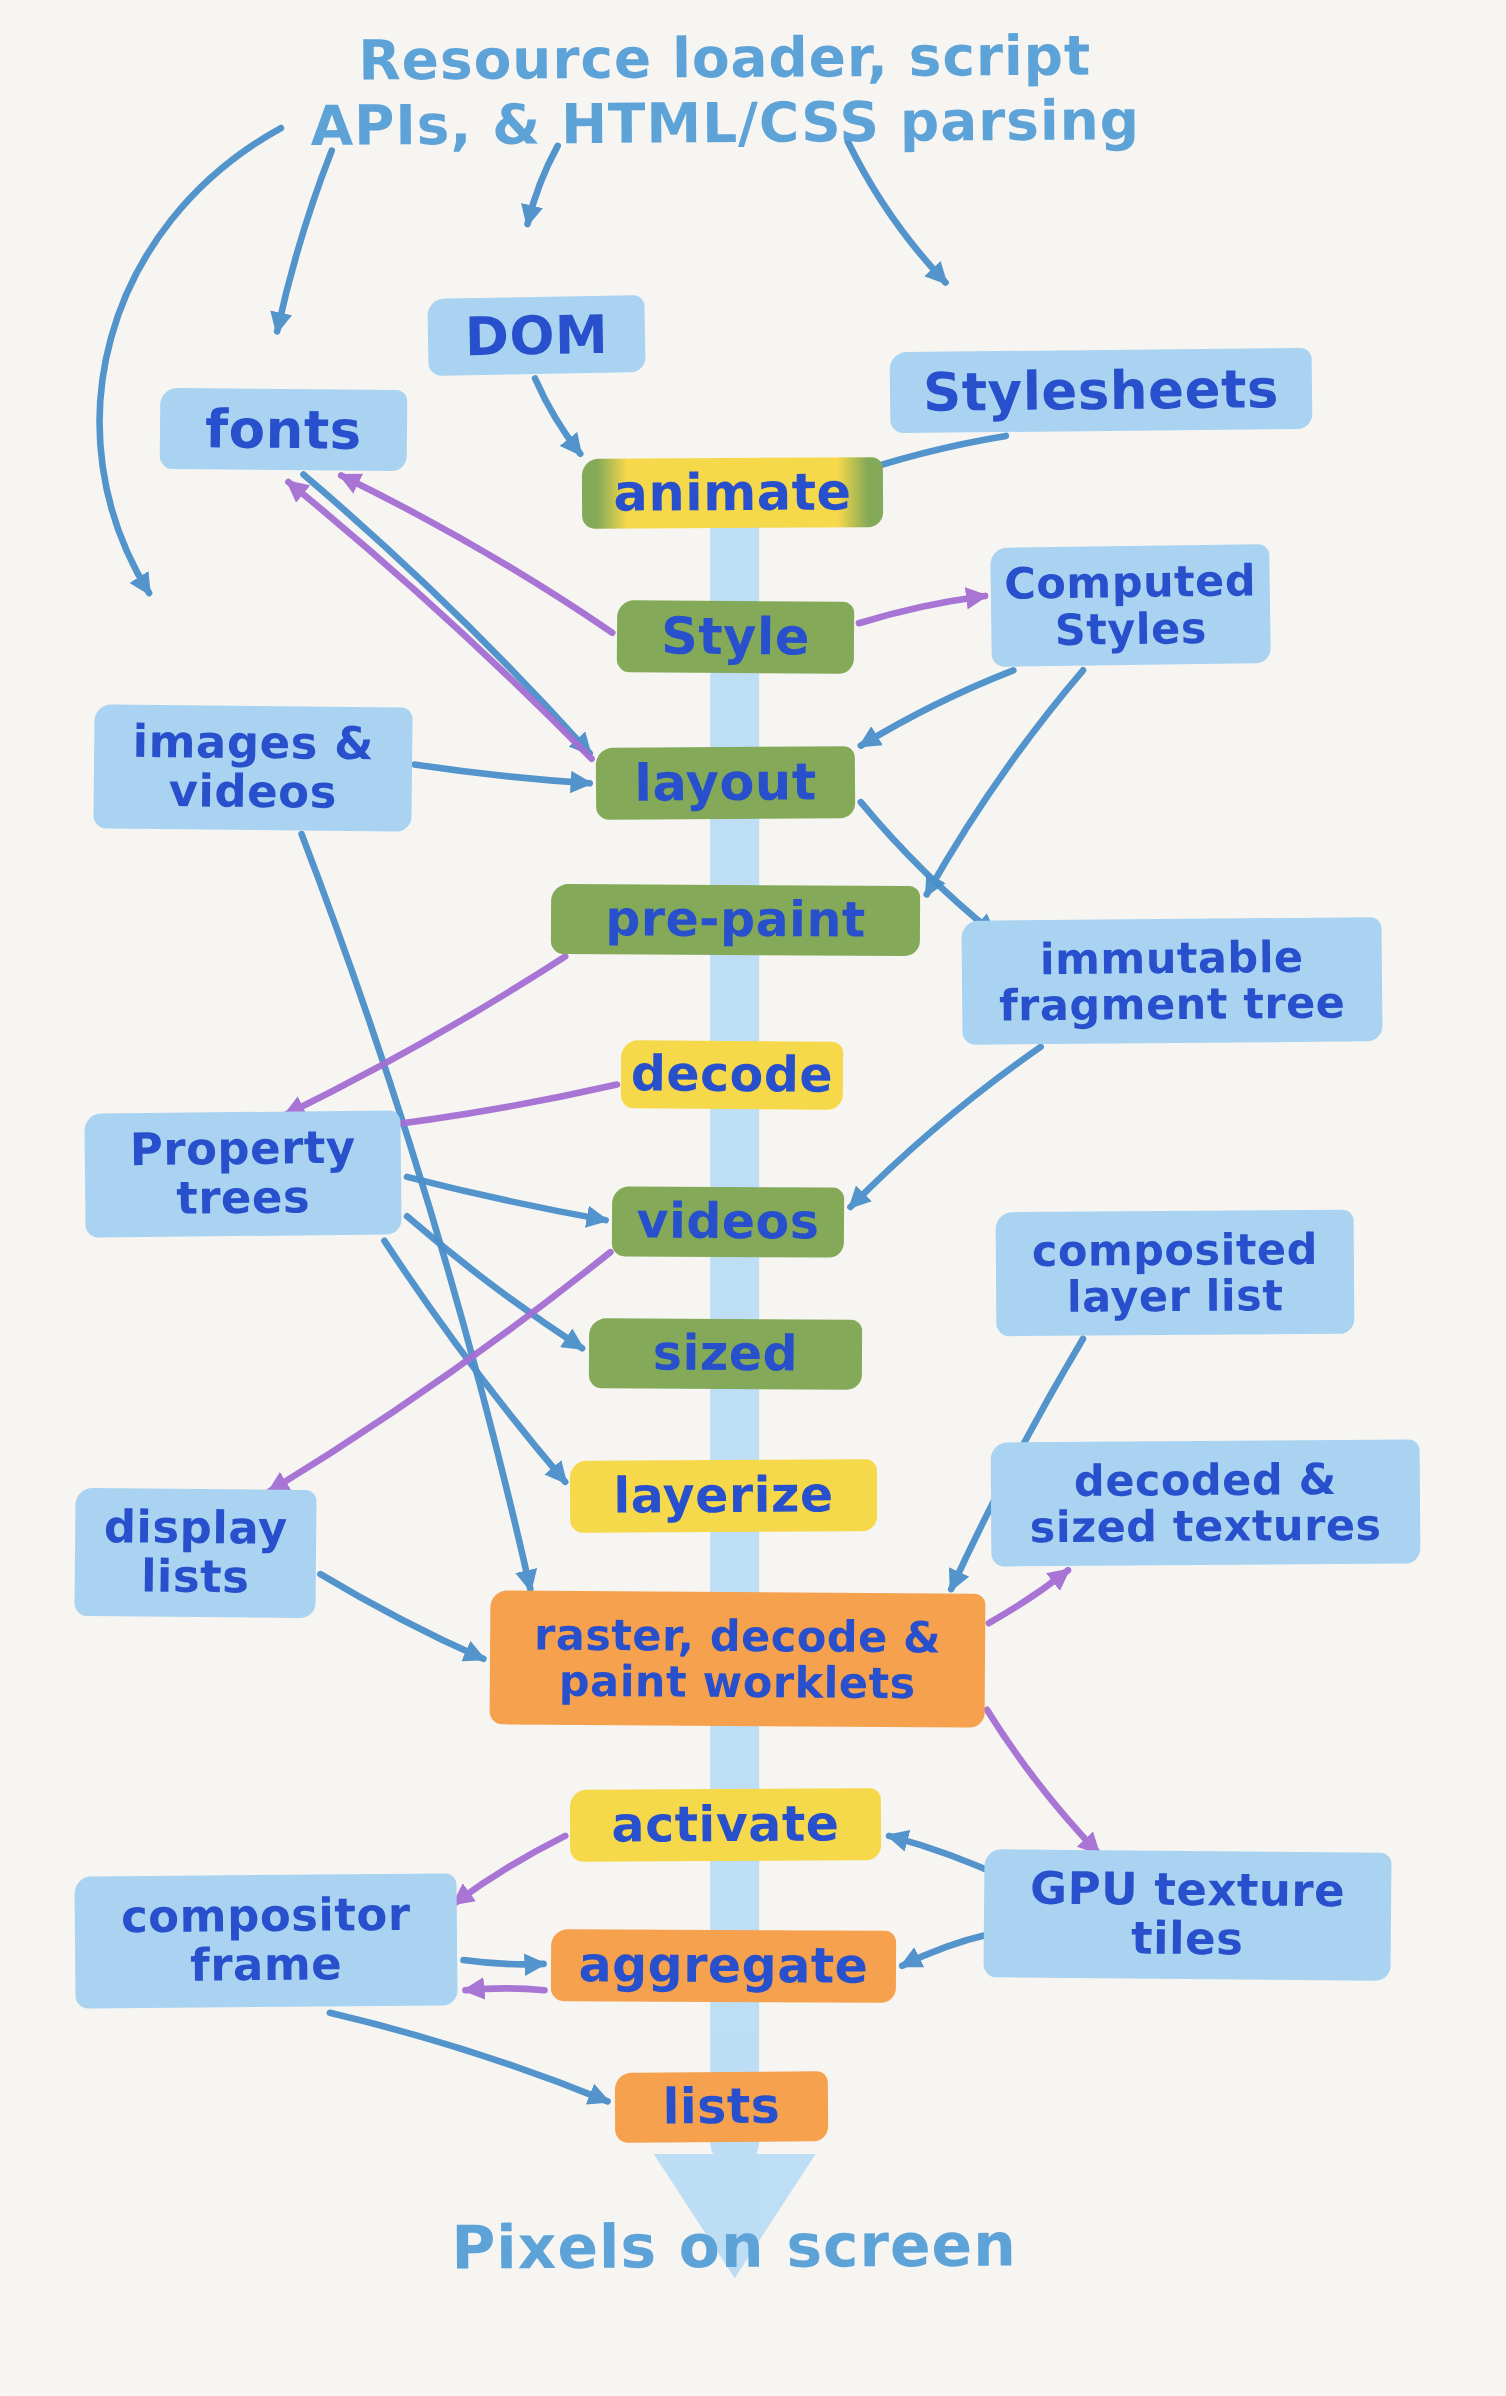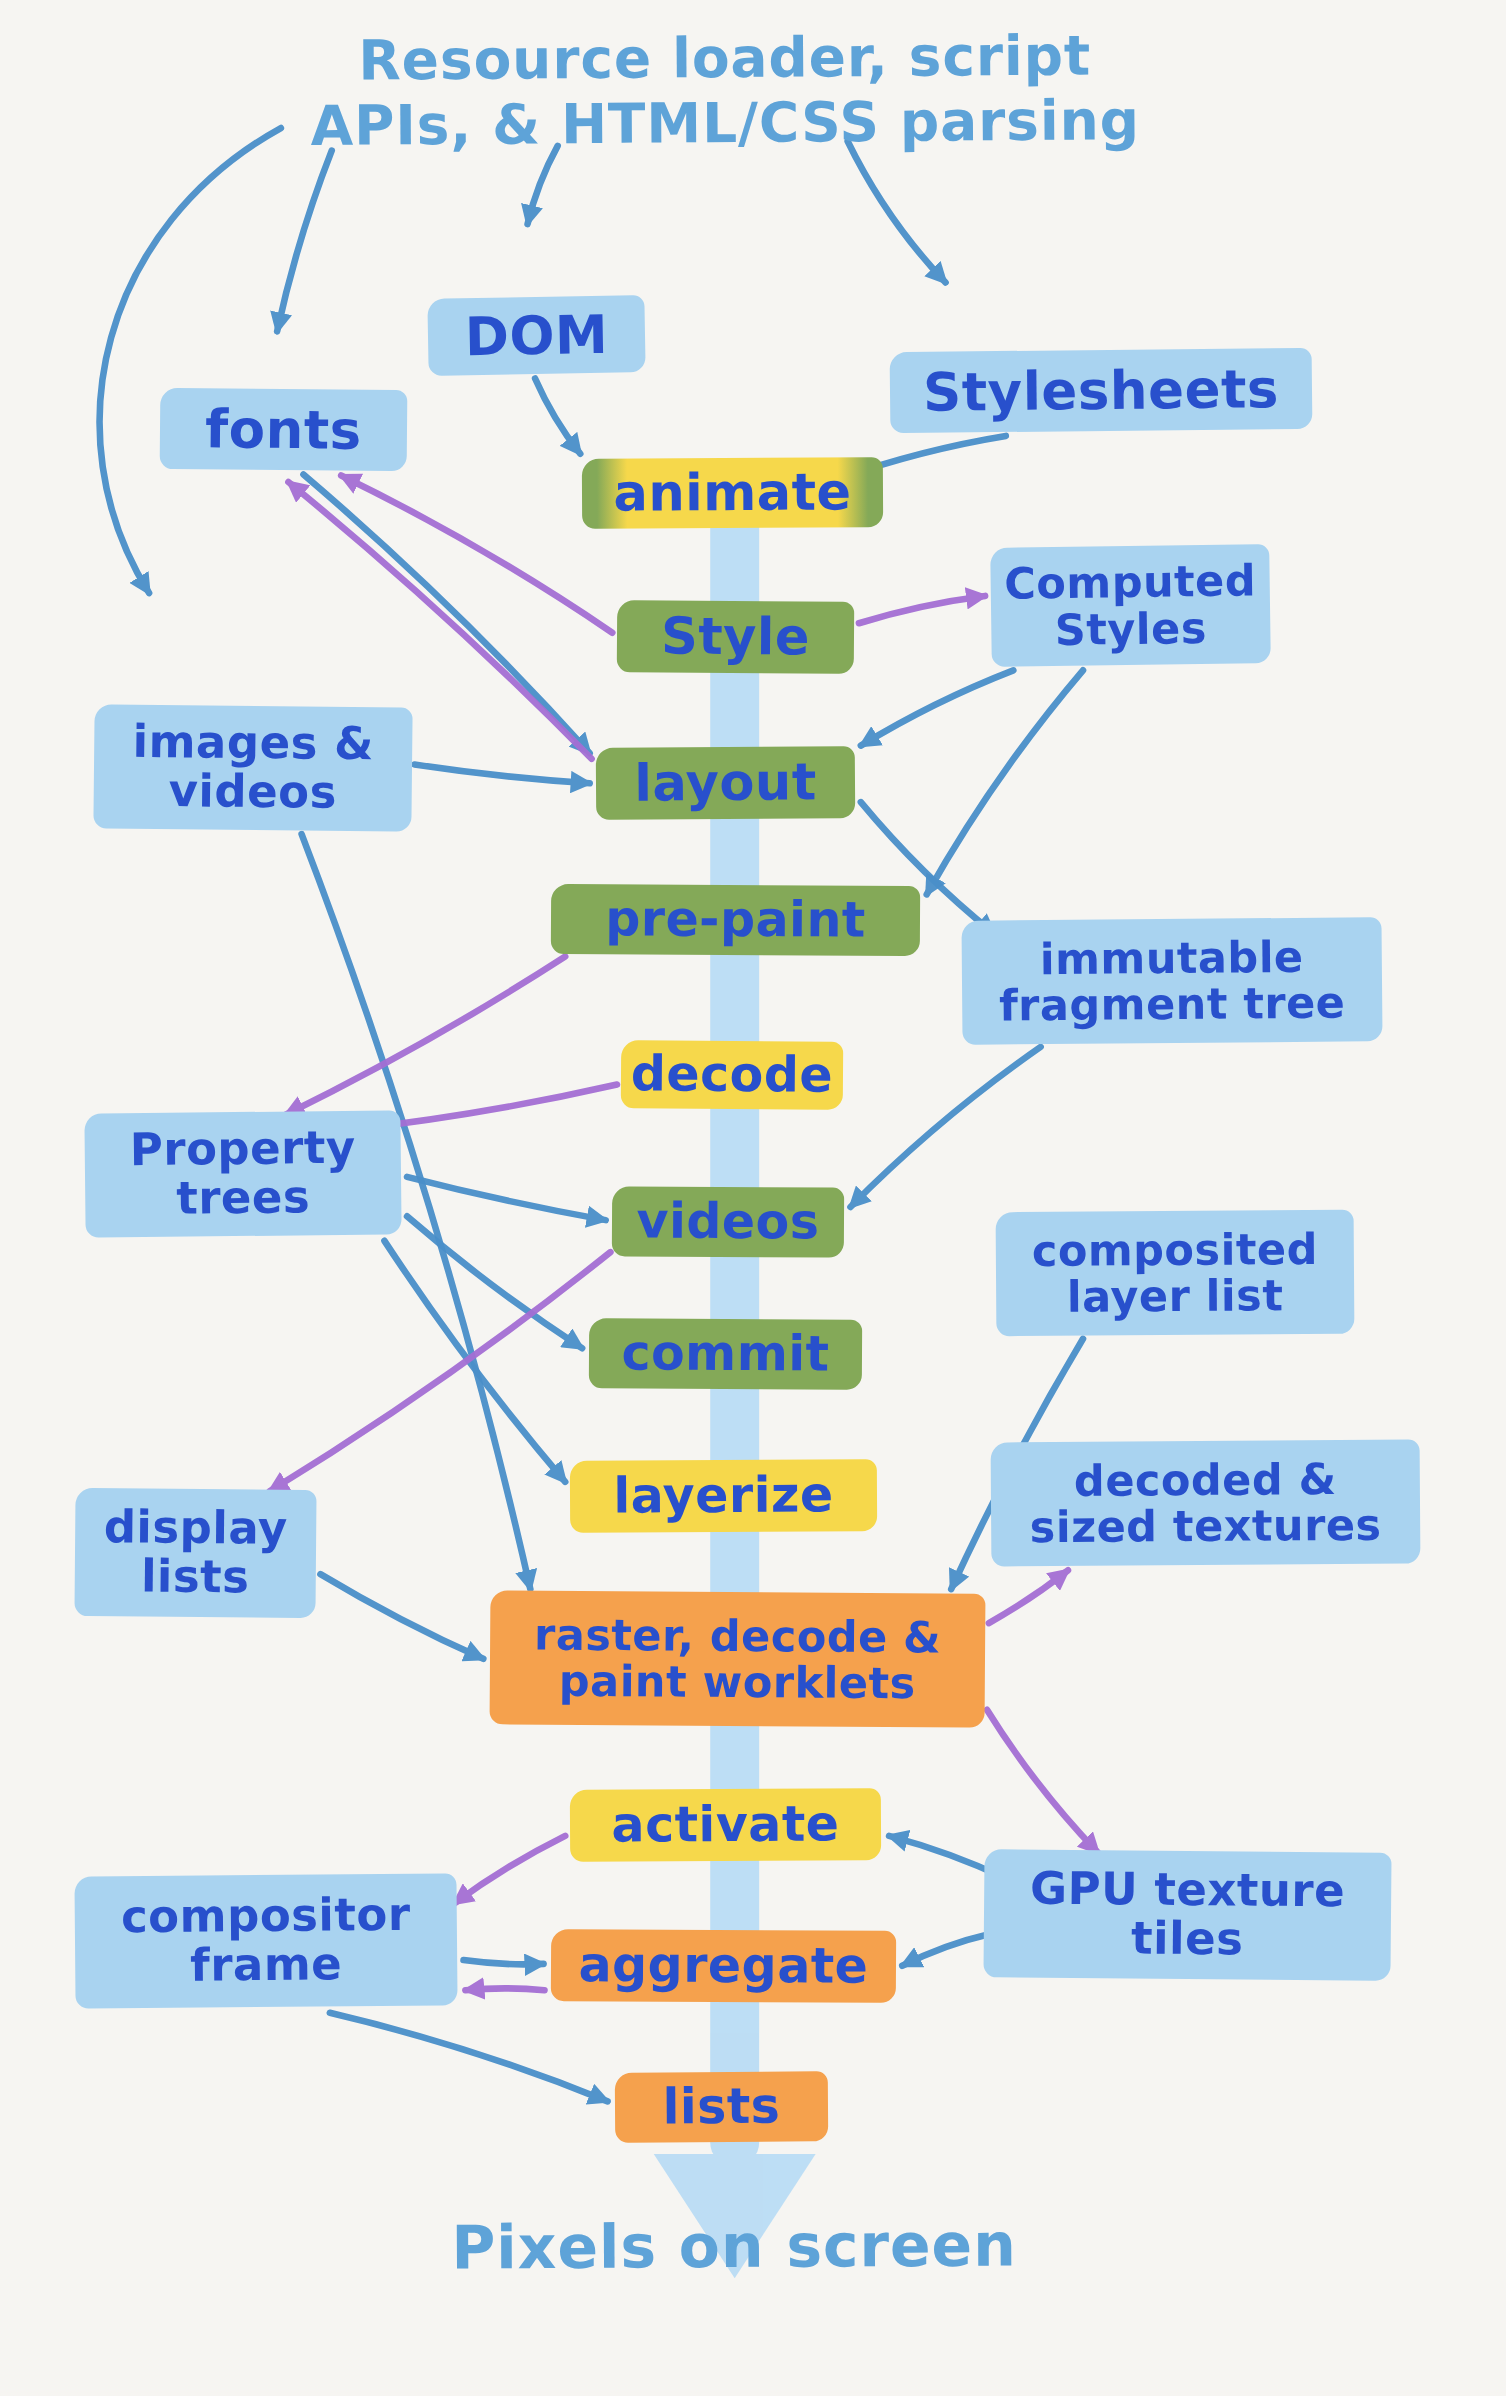--- a/index.html
+++ b/index.html
@@ -147,21 +147,21 @@
   <div class="node c-green" style="left:612px;top:1187px;width:232px;height:70px;--rot:0.3deg;font-size:49px">
     <span class="label">videos</span>
   </div>
 
   <div class="node c-blue" style="left:996px;top:1211px;width:358px;height:124px;--rot:-0.4deg;font-size:43px">
     <span class="label">composited
 layer list</span>
   </div>
 
   <div class="node c-green" style="left:589px;top:1319px;width:273px;height:70px;--rot:0.3deg;font-size:49px">
-    <span class="label">commit</span>
+    <span class="label">sized</span>
   </div>
 
   <div class="node c-yellow" style="left:570px;top:1460px;width:307px;height:72px;--rot:-0.3deg;font-size:49px">
     <span class="label">layerize</span>
   </div>
 
   <div class="node c-blue" style="left:75px;top:1489px;width:241px;height:128px;--rot:0.5deg;font-size:45px">
     <span class="label">display
 lists</span>
   </div>

